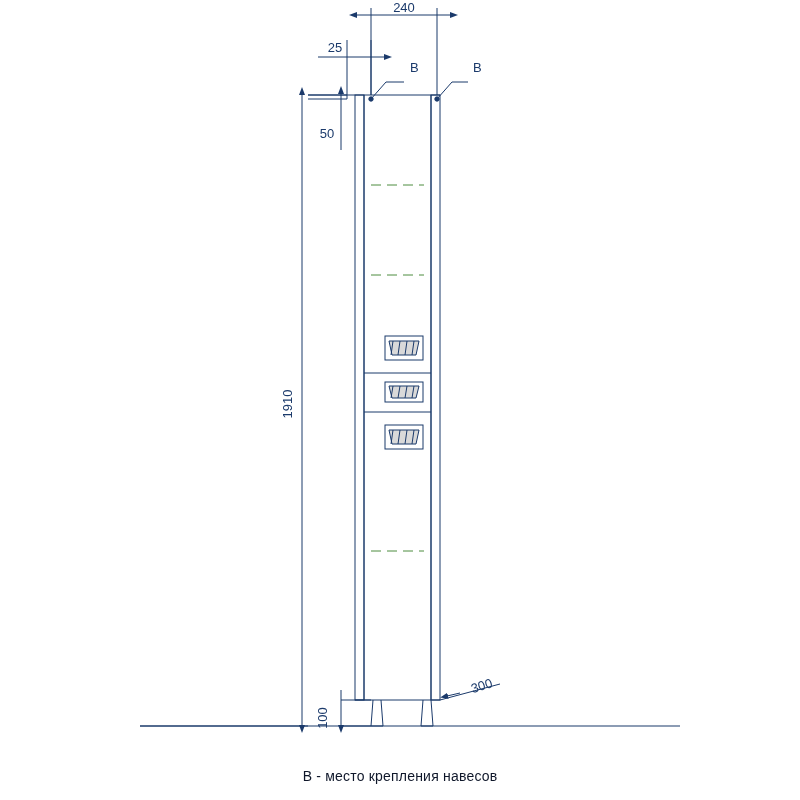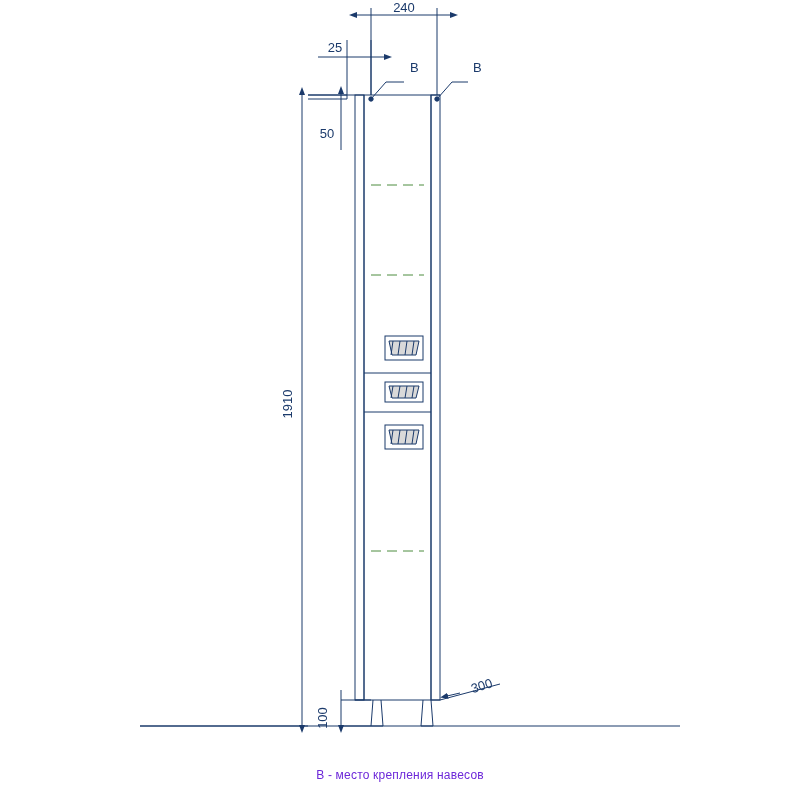--- a/index.html
+++ b/index.html
@@ -36,22 +36,22 @@
     font-family: "Liberation Sans", sans-serif;
     font-size: 13px;
     fill: #1b3a6b;
   }
   .caption {
     position: absolute;
     left: 0;
     top: 768px;
     width: 800px;
     text-align: center;
-    font-size: 12px;
-    color: #6d28d9;
+    font-size: 14px;
+    color: #0f172a;
     font-family: "Liberation Sans", sans-serif;
     letter-spacing: 0.2px;
   }
 </style>
 </head>
 <body>
 
 <div id="stage">
 
   <svg id="drawing" viewBox="0 0 800 800">

